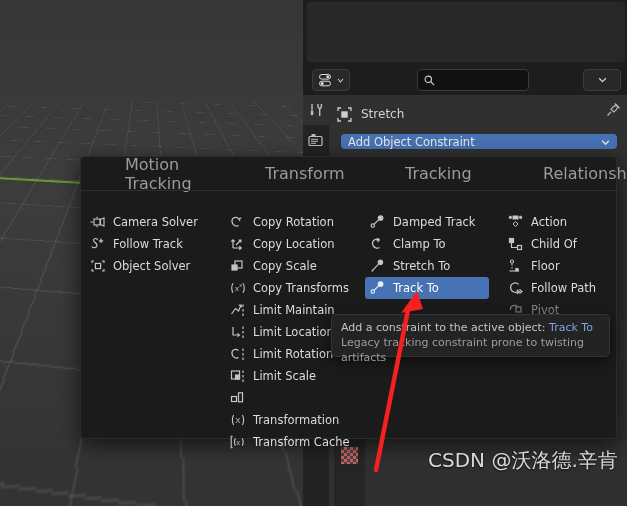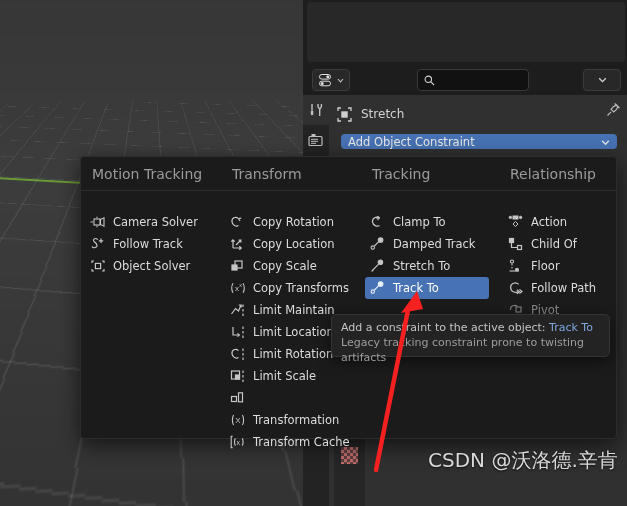--- a/index.html
+++ b/index.html
@@ -56,21 +56,21 @@
             background-size:6px 6px;background-position:0 0,3px 3px;background-color:#5c4040;}
   .pr-striplight{position:absolute;left:5px;top:340px;width:31px;height:102px;background:#262626;}
 
   
   #menu{position:absolute;left:80px;top:156px;width:535px;height:281px;background:#1b1b1b;
         border:1px solid #2c2c2c;border-radius:4px;
         box-shadow:0 6px 22px rgba(0,0,0,.62);}
   #menu .cols{position:absolute;inset:0;display:flex;}
   #menu .col{width:25%;box-sizing:border-box;}
   #menu .chead{height:33px;display:flex;align-items:center;padding-left:11px;
-        color:#9b9b9b;font-size:14px;}
+        color:#9b9b9b;font-size:16px;margin-left:33px;}
   #menu .rule{position:absolute;left:0;right:0;top:33px;height:1px;background:#2e2e2e;}
   #menu .items{padding-top:21px;}
   .mi{height:22px;display:flex;align-items:center;padding-left:8px;gap:7px;}
   .mi .lbl{color:#dcdcdc;font-size:11.5px;white-space:nowrap;}
   .mi.sel{background:#4772b3;margin:0 10px 0 4px;border-radius:3px;padding-left:4px;}
   .mi.sel .lbl{color:#ffffff;}
   .mi.cut{opacity:.55;}
   .ico{width:17px;height:17px;flex:0 0 17px;display:flex;align-items:center;
         justify-content:center;color:#c6c6c6;}
 
@@ -358,39 +358,39 @@
         </div>
       </div>
     </div>
 
     <div class="col" style="width:138px;position:relative;">
       <div class="chead">Tracking</div>
       <div class="items">
         <div class="mi">
           <span class="ico">
             <svg width="15" height="14" viewBox="0 0 15 14">
-                <g fill="none" stroke="#c6c6c6" stroke-width="1.2">
-              <path d="M9.5 3.5 C6.5 0.7 2 3 2.5 6.8 C3 10.3 7 12.2 9.5 10.5"></path>
-              <path d="M8 1.5 V5.2 M6.2 3.3 L8 1.5 L9.8 3.3"></path>
-                </g>
-              </svg>
-            </span>
-          <span class="lbl">Clamp To</span>
-        </div>
-        <div class="mi">
-          <span class="ico">
-            <svg width="15" height="14" viewBox="0 0 15 14">
                 <g stroke="#c6c6c6" stroke-width="1.1" fill="none">
               <circle cx="2.8" cy="10.6" r="1.7"></circle>
                   <path d="M4.4 9 L9 4.4"></path>
                   <circle cx="10.6" cy="3" r="2.3" fill="#c6c6c6"></circle>
                 </g>
               </svg>
             </span>
           <span class="lbl">Damped Track</span>
+        </div>
+        <div class="mi">
+          <span class="ico">
+            <svg width="15" height="14" viewBox="0 0 15 14">
+                <g fill="none" stroke="#c6c6c6" stroke-width="1.2">
+              <path d="M9.5 3.5 C6.5 0.7 2 3 2.5 6.8 C3 10.3 7 12.2 9.5 10.5"></path>
+              <path d="M8 1.5 V5.2 M6.2 3.3 L8 1.5 L9.8 3.3"></path>
+                </g>
+              </svg>
+            </span>
+          <span class="lbl">Clamp To</span>
         </div>
         <div class="mi">
           <span class="ico">
             <svg width="15" height="14" viewBox="0 0 15 14">
                 <g stroke="#c6c6c6" stroke-width="1.2" fill="none">
               <path d="M2 11.8 L8.6 5.2"></path>
                   <path d="M1.6 12.2 L3.2 11.4"></path>
                   <circle cx="10.4" cy="3.2" r="2.2" fill="#c6c6c6"></circle>
                 </g>
               </svg>

